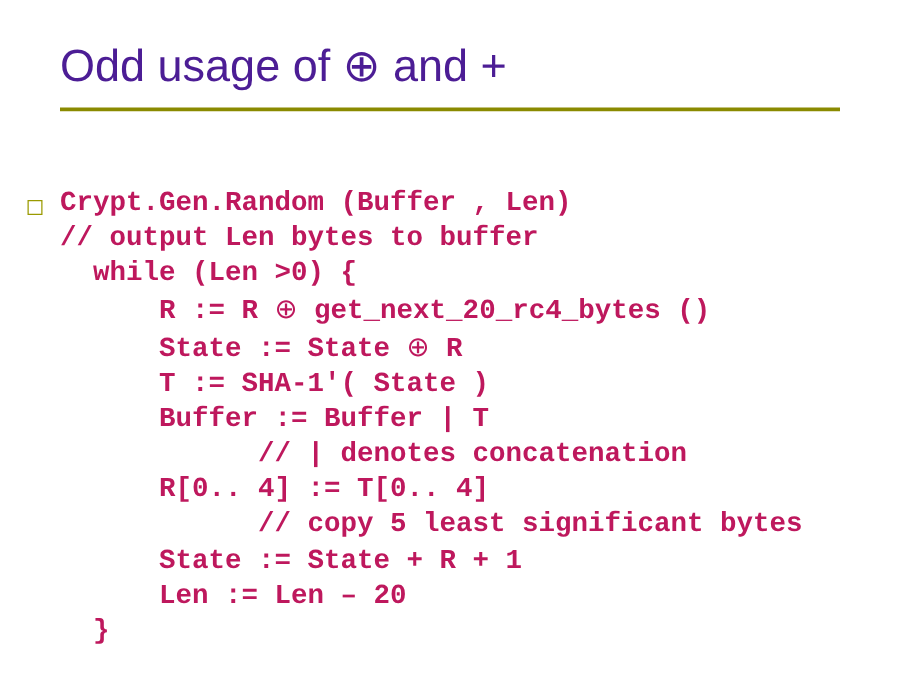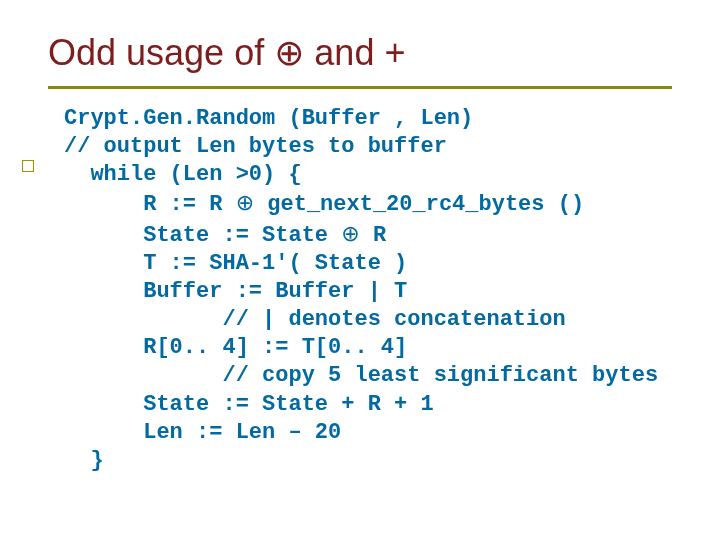--- a/index.html
+++ b/index.html
@@ -15,40 +15,41 @@
     width: 720px;
     height: 540px;
     position: relative;
     box-sizing: border-box;
   }
   .title-wrap {
     padding: 32px 48px 6px 48px;
   }
   .title {
     font-size: 36px;
-    color: #7f1d1d;
+    color: #4c1d95;
     font-weight: normal;
     margin: 0;
   }
   .oplus-title {
     font-family: "Times New Roman", serif;
   }
   .underline {
     margin: 6px 48px 0 48px;
     height: 3px;
     background: #8a8a00;
   }
   .code-block {
-    padding: 16px 48px 0 64px;
+    padding: 16px 48px 0 48px;
     font-family: "Courier New", Courier, monospace;
     font-size: 22px;
     line-height: 1.28;
-    color: #0369a1;
+    color: #be185d;
     font-weight: bold;
     white-space: pre;
+    margin-top: 44px;
   }
   .oplus-code {
     font-family: "Times New Roman", serif;
     font-weight: normal;
   }
   .bullet {
     position: absolute;
     left: 22px;
     top: 160px;
     width: 12px;

